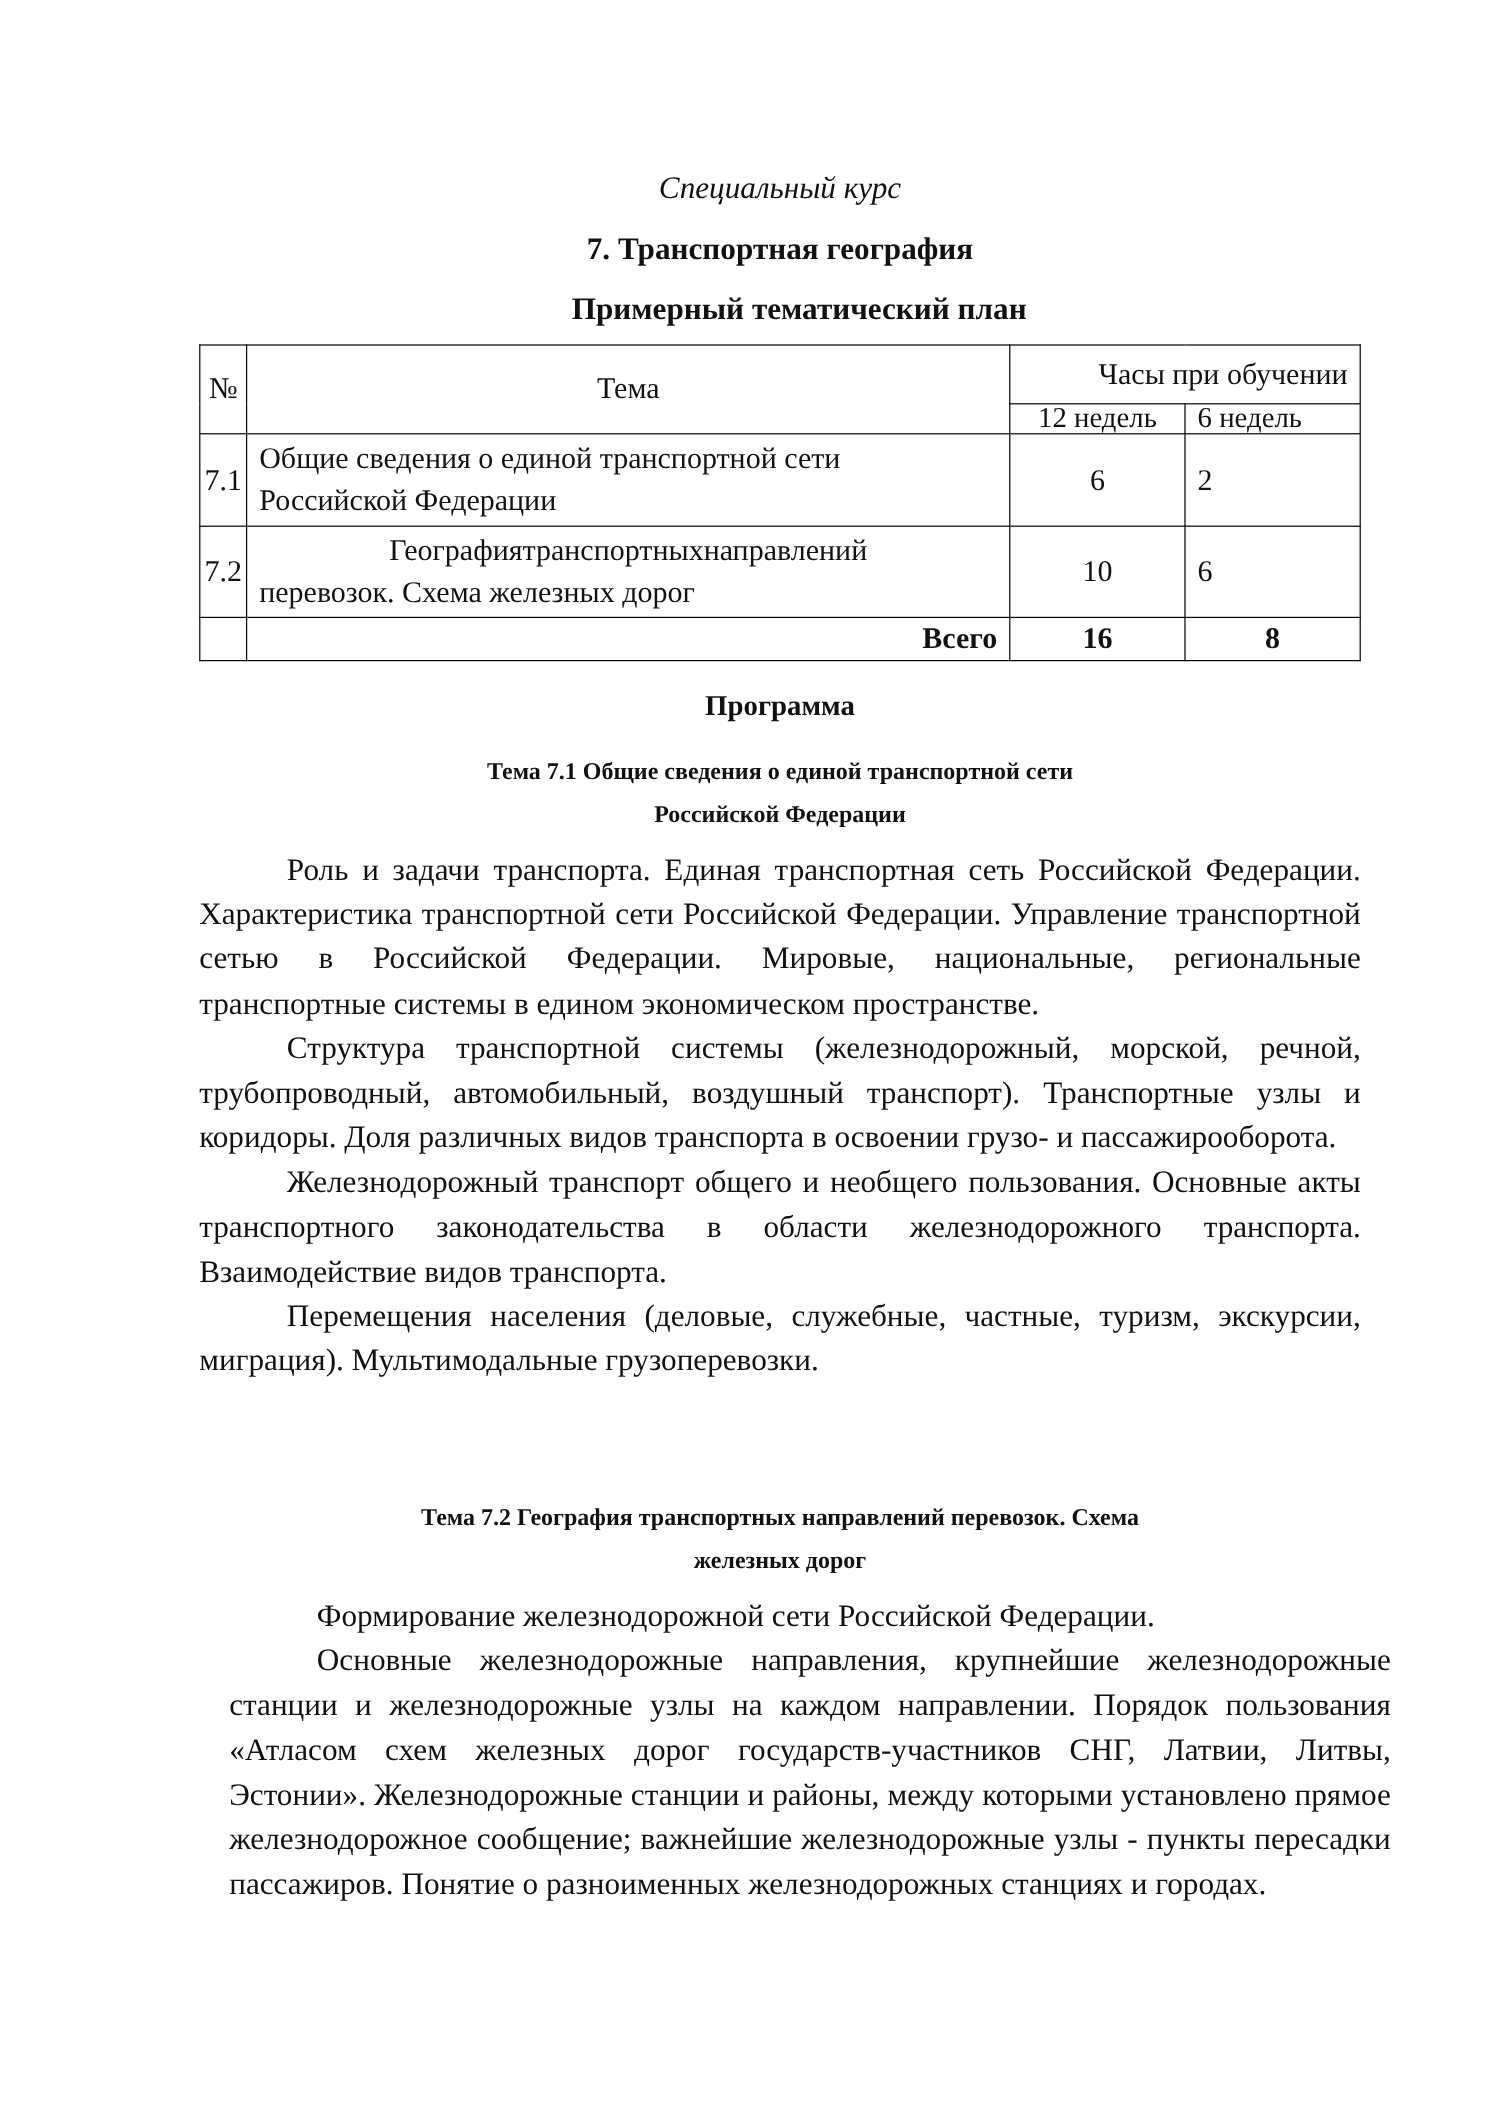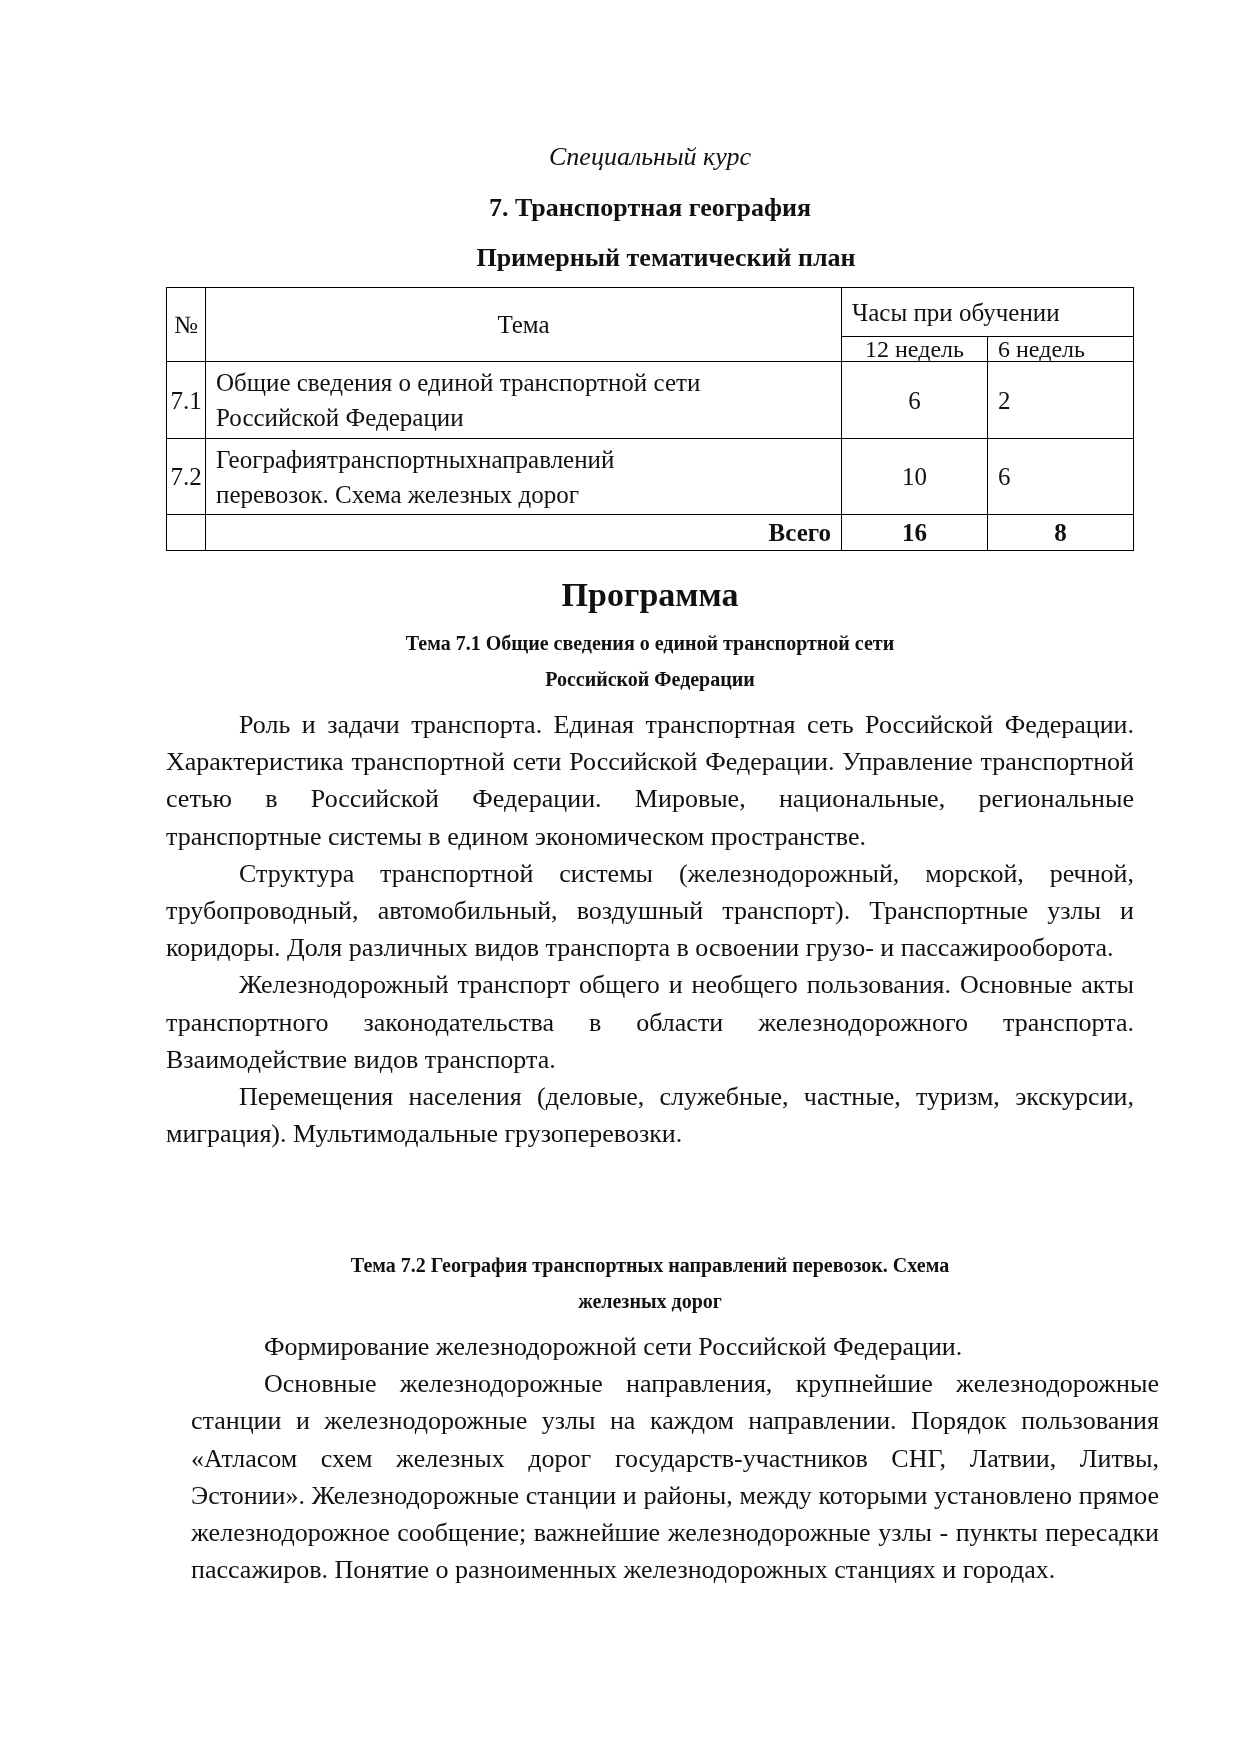--- a/index.html
+++ b/index.html
@@ -10,34 +10,34 @@
               font-style: italic; font-size: 26px; }
   .title { position: absolute; top: 193px; left: 0; width: 968px; text-align: center;
            font-weight: bold; font-size: 26px; }
   .plan-title { position: absolute; top: 243px; left: 16px; width: 968px; text-align: center;
                 font-weight: bold; font-size: 26px; }
   table.plan { position: absolute; top: 287px; left: 0; width: 968px; border-collapse: collapse;
                font-size: 25px; }
   table.plan td { border: 1.5px solid #000; padding: 0 10px; line-height: 35px; vertical-align: middle; }
   table.plan .hdr-num { width: 38px; text-align: center; padding: 0; }
   table.plan .hdr-topic { text-align: center; }
-  table.plan .hdr-hours { text-align: left; height: 48px; }
+  table.plan .hdr-hours { text-align: right; height: 48px; }
   table.plan .sub { text-align: center; line-height: 24px; height: 24px; font-size: 24px; }
   table.plan .num { text-align: center; padding: 0; }
   table.plan .topic { text-align: justify; text-align-last: left; }
   table.plan .val { text-align: center; width: 125px; }
   table.plan .val2 { text-align: left; width: 125px; }
   table.plan .total-label { text-align: right; font-weight: bold; }
   table.plan .total-val { text-align: center; font-weight: bold; }
   table.plan tr.row1 td { height: 76px; }
   table.plan tr.row2 td { height: 75px; }
   table.plan tr.total td { height: 35px; }
-  .word-spread { display: flex; justify-content: flex-start; }
+  .word-spread { display: flex; justify-content: center; }
   .program { position: absolute; top: 576px; left: 0; width: 968px; text-align: center;
-             font-weight: bold; font-size: 34px; }
+             font-weight: bold; font-size: 24px; }
   .section-title { position: absolute; left: 0; width: 968px; text-align: center; font-weight: bold;
                    font-size: 20px; line-height: 36px; }
   .st1 { top: 625px; }
   .st2 { top: 1247px; }
   .body-text { position: absolute; left: 0; width: 968px; font-size: 26px; line-height: 37.2px;
                text-align: justify; }
   .body-text p { margin: 0; text-indent: 73px; }
   .bt1 { top: 706px; }
   .bt2 { top: 1328px; margin-left: 25px; }
 </style>

